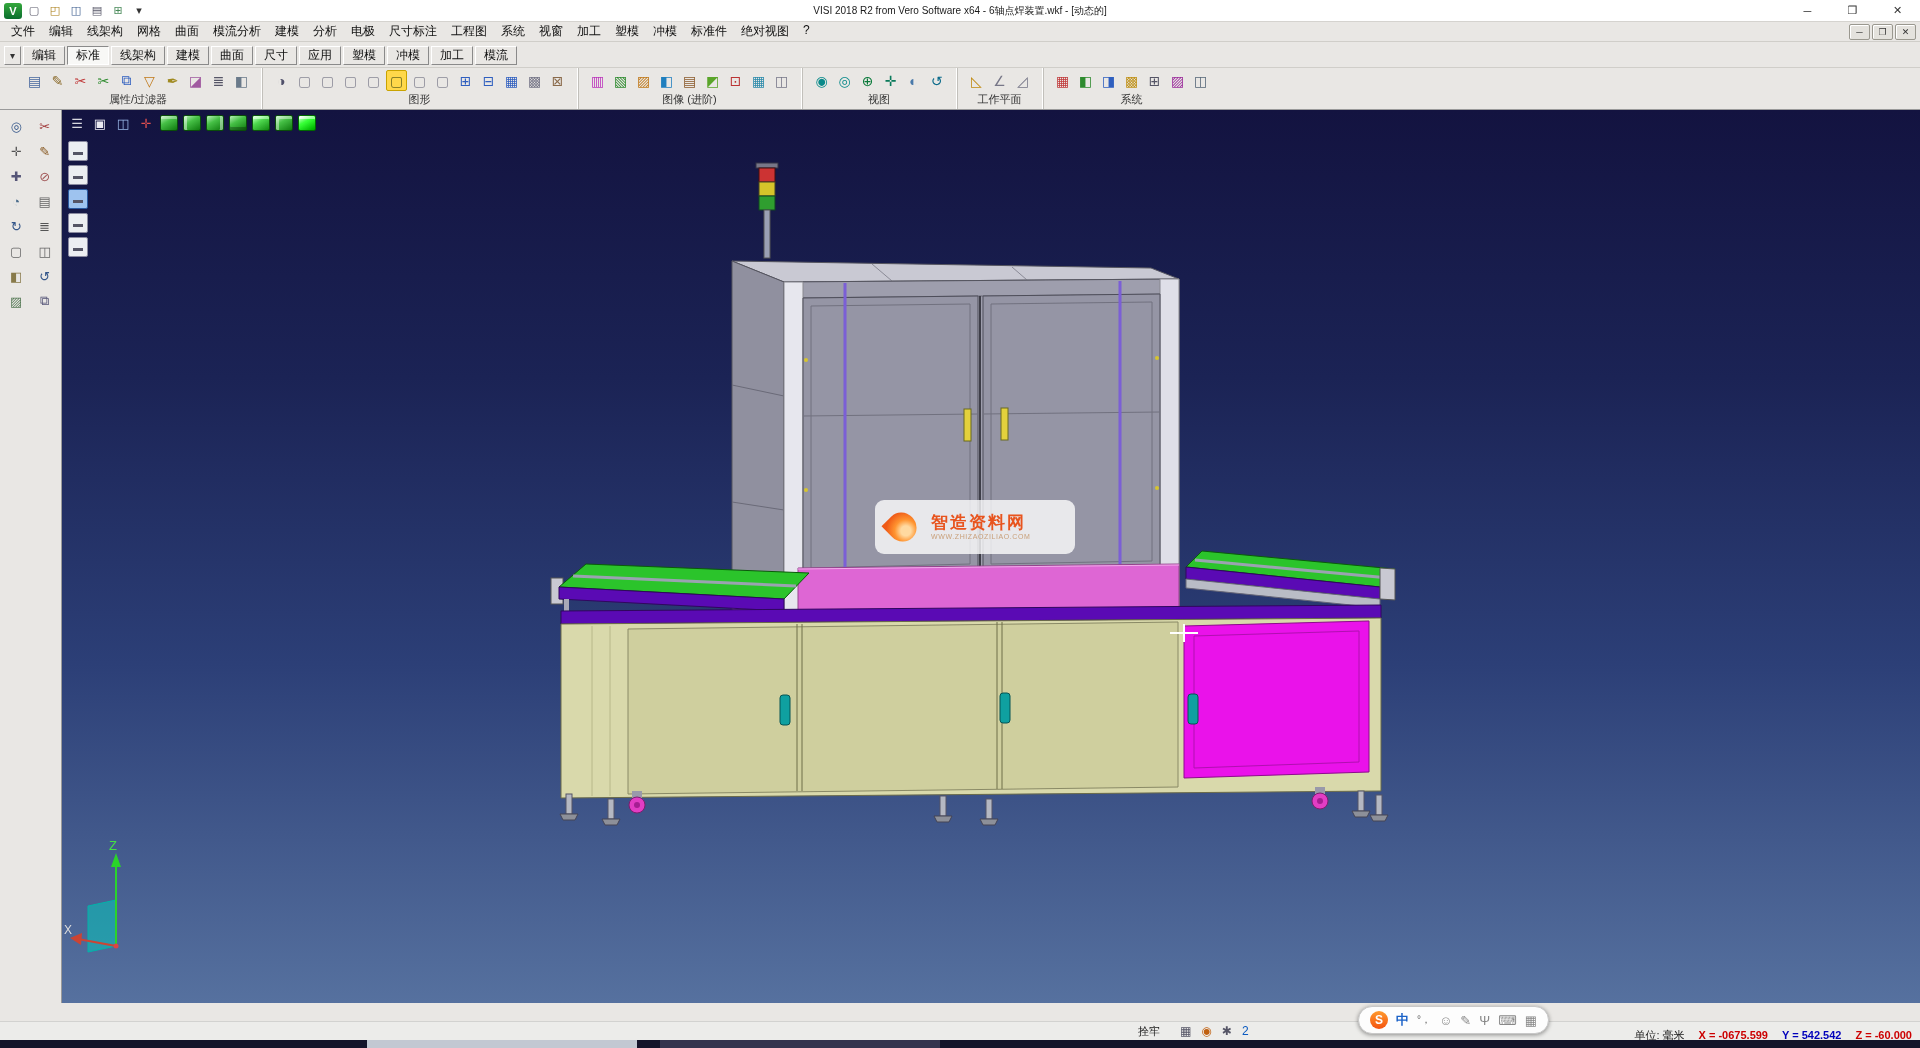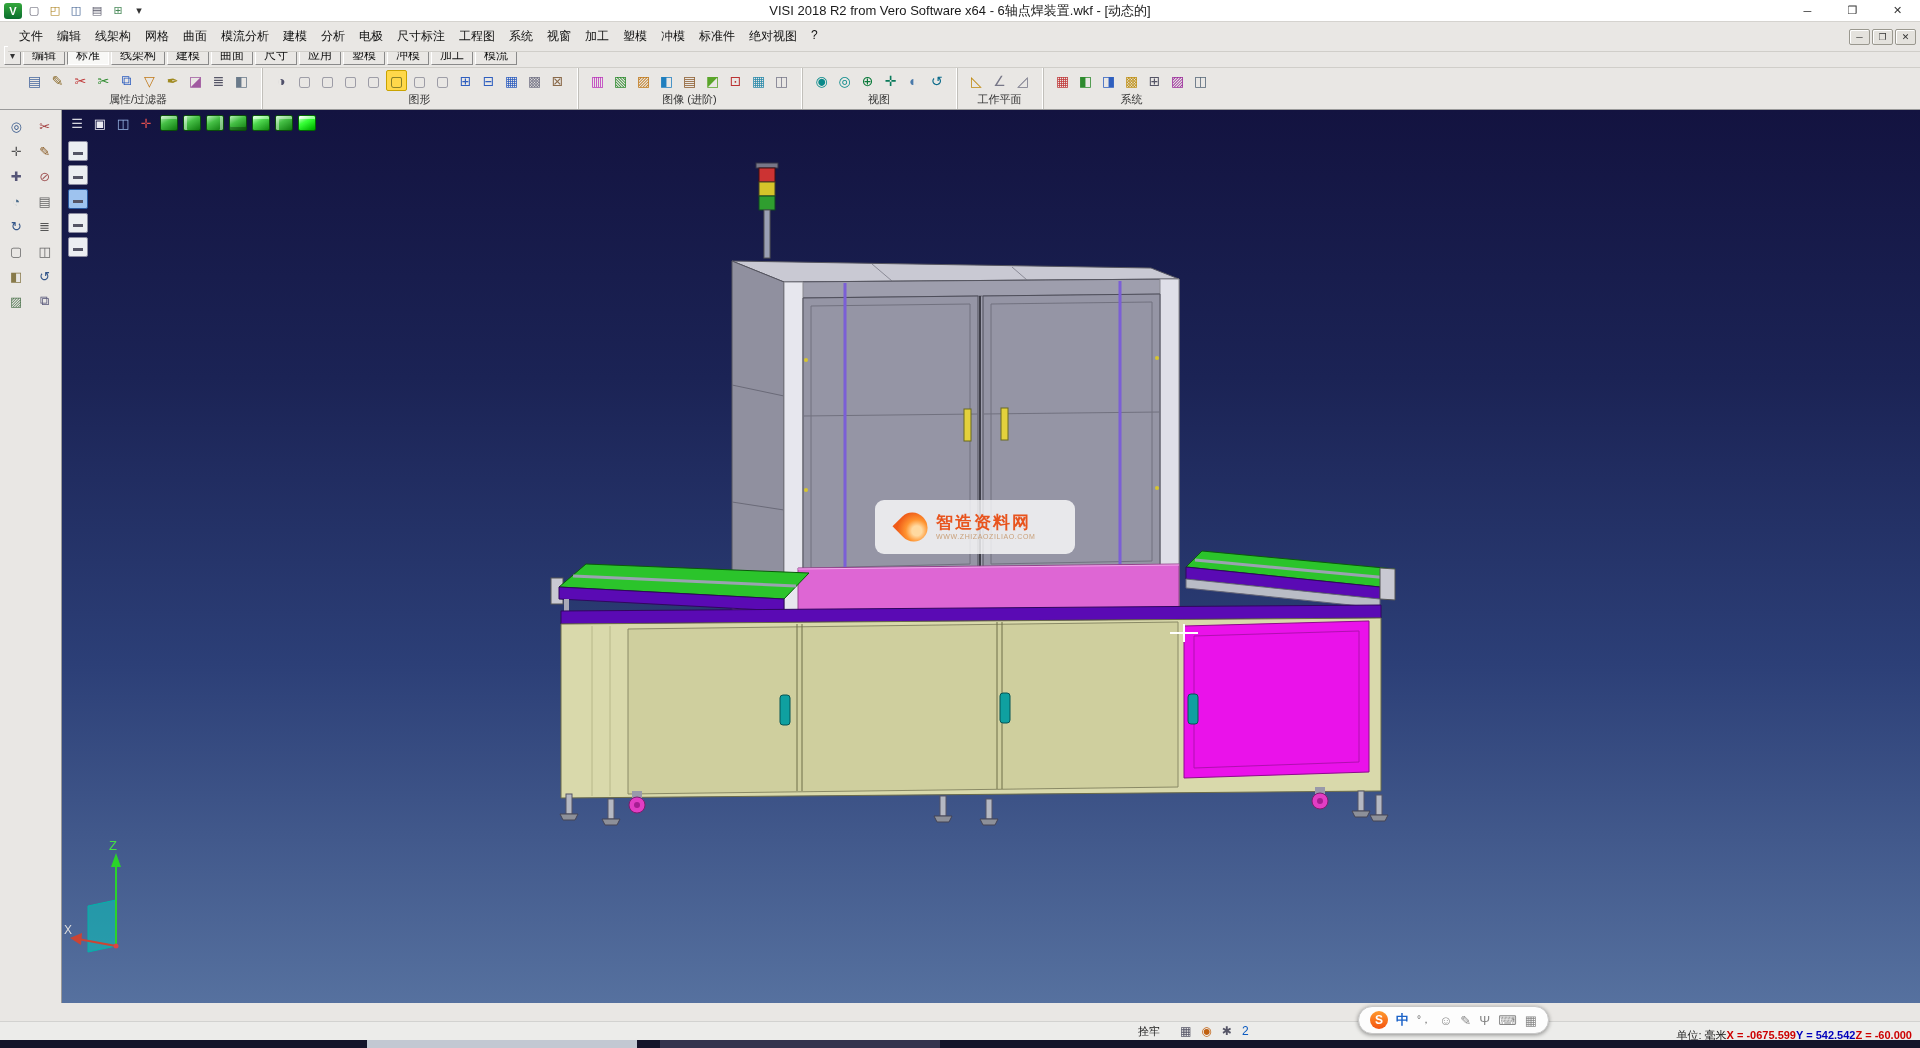--- a/index.html
+++ b/index.html
@@ -8,27 +8,27 @@
   .app { position:relative; width:1920px; height:1048px; }
 
   
   .titlebar { position:absolute; top:0; left:0; right:0; height:22px; background:#ffffff;
     border-bottom:1px solid #d5d3cf; display:flex; align-items:center; z-index:10; }
   .qa { display:flex; gap:3px; padding-left:4px; align-items:center; z-index:2; }
   .qa-icon { width:18px; height:16px; display:flex; align-items:center; justify-content:center;
     font-size:11px; }
   [data-name="app-logo-icon"] { background:linear-gradient(#35a83c,#0b6e2e); color:#fff !important;
     border-radius:3px; font-weight:bold; }
-  .tb-title { position:absolute; left:0; right:0; text-align:center; font-size:13px; color:#1a1a1a; }
+  .tb-title { position:absolute; left:0; right:0; text-align:center; font-size:10px; color:#1a1a1a; }
   .win-btns { margin-left:auto; display:flex; z-index:2; }
   .win-btn { width:45px; height:21px; display:flex; align-items:center; justify-content:center;
     font-size:11px; color:#333; }
 
   
-  .menubar { position:absolute; top:22px; left:8px; right:0; height:30px; background:#e9e7e4;
+  .menubar { position:absolute; top:22px; left:0; right:0; height:20px; background:#e9e7e4;
     display:flex; align-items:center; padding-left:4px; border-bottom:1px solid #d0cec9; z-index:9; }
   .menu-items { display:flex; }
   .menu-item { padding:2px 7px; font-size:12px; color:#111; }
   .mdi-btns { margin-left:auto; margin-right:4px; display:flex; gap:2px; }
   .mdi-btn { width:21px; height:16px; border:1px solid #9a988f; background:#e4e2dd; font-size:9px;
     display:flex; align-items:center; justify-content:center; border-radius:2px;
     box-shadow:inset 1px 1px 0 #fff; color:#333; }
 
   
   .tabrow { position:absolute; top:44px; left:0; right:0; height:24px; background:#e9e7e4;
@@ -76,21 +76,21 @@
   .vbtn.cube.c6 { box-shadow:inset 3px 3px 0 rgba(255,255,255,.4); }
   .vbtn.cube.c7 { filter:brightness(1.28) saturate(1.3); }
 
   .filter-strip { position:absolute; top:31px; left:6px; display:flex; flex-direction:column; gap:4px; }
   .fbtn { width:20px; height:20px; background:#eceef2; border:1px solid #8a8aa0; border-radius:2px;
     display:flex; align-items:center; justify-content:center; font-size:10px; color:#556; }
   .fbtn.active { background:#9ec3ef; border-color:#2a5aa0; }
 
   .watermark { position:absolute; left:813px; top:390px; width:200px; height:54px;
     background:rgba(255,255,255,.78); border-radius:9px; display:flex; align-items:center;
-    gap:9px; padding:4px 24px; }
+    gap:15px; padding:4px 13px; }
   .wm-flame { width:28px; height:30px; flex:0 0 auto;
     background:radial-gradient(circle at 50% 68%, #ffd9a0 0 20%, #ff9430 45%, #ef5a17 80%);
     border-radius:0 50% 50% 50%; transform:rotate(-45deg); }
   .wm-text { display:flex; flex-direction:column; line-height:1.15; }
   .wm-title { font-size:17px; font-weight:bold; color:#e8541e; letter-spacing:2px; }
   .wm-sub { font-size:7px; color:#c9a07a; letter-spacing:.6px; }
 
   
   .statusA { position:absolute; left:0; right:0; top:1003px; height:18px; background:#ececea;
     border-top:1px solid #9a9a9a; display:flex; align-items:center; font-size:11px; color:#222; }
@@ -100,21 +100,21 @@
   .segA.layer { font-weight:bold; }
   .wp-ico { color:#2a6a2a; font-size:10px; }
   .color-bar { width:70px; height:12px; background:var(--accent,#2a52b4); border:1px solid #12398a;
     margin-right:3px; }
 
   .statusB { position:absolute; left:0; right:0; top:1021px; height:19px; background:#ececea;
     border-top:1px solid #d2d2d0; display:flex; align-items:center; font-size:11px; padding:0 8px; color:#222; }
   .lock { margin-left:1130px; margin-right:20px; }
   .snap-icons { display:flex; gap:10px; align-items:center; }
   .snap-icon { font-size:12px; color:#556; }
-  .coord-right { margin-left:auto; display:flex; gap:0; align-items:center; white-space:nowrap;margin-top:8px; }
+  .coord-right { margin-left:auto; display:flex; gap:14px; align-items:center; white-space:nowrap;margin-top:8px; }
   .cx { color:var(--coord-x,#cc0000); font-weight:bold; }
   .cy { color:var(--coord-y,#0000bb); font-weight:bold; }
   .cz { color:var(--coord-z,#cc0000); font-weight:bold; }
 
   
   .ime { position:absolute; left:1358px; top:1006px; height:28px; background:#fdfdfd;
     border:1px solid #c8c8c8; border-radius:14px; box-shadow:0 1px 4px rgba(0,0,0,.4);
     display:flex; align-items:center; gap:8px; padding:0 11px; z-index:20; font-size:13px; color:#666; }
   .ime-item { display:flex; align-items:center; justify-content:center; }
   [data-name="ime-logo-icon"] { width:18px; height:18px; border-radius:50%; color:#fff !important;

